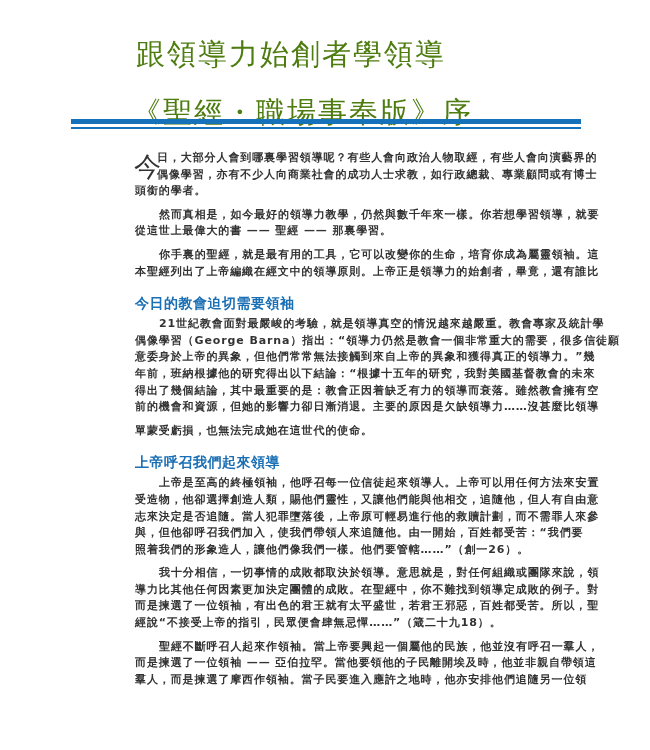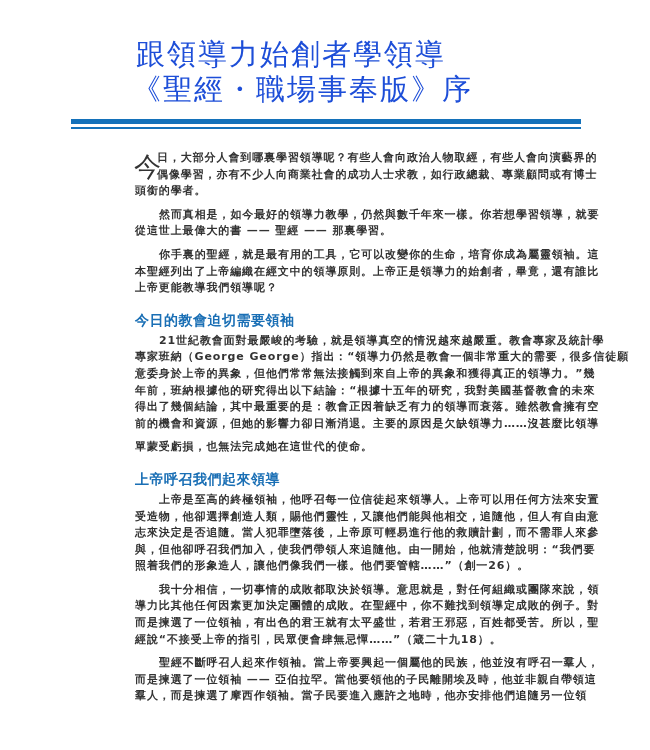--- a/index.html
+++ b/index.html
@@ -10,31 +10,31 @@
     body {
       width: 650px;
       height: 750px;
       position: relative;
       overflow: hidden;
       font-family: "DejaVu Sans", "Liberation Sans", sans-serif;
     }
     .title {
       position: absolute;
       left: 136px;
-      color: #1d4ed8;
+      color: #4d7c0f;
       font-family: "DejaVu Serif", "Liberation Serif", serif;
       font-size: 29px;
       line-height: 34px;
       letter-spacing: 2px;
       font-weight: normal;
       margin: 0;
       white-space: nowrap;
     }
     .title.l1 { top: 37px; }
-    .title.l2 { top: 72px; left: 132px; }
+    .title.l2 { top: 95px; left: 132px; }
 
     .rule-thick {
       position: absolute;
       left: 71px; width: 510px; top: 119px; height: 5px;
       background: #1471ba;
     }
     .rule-thin {
       position: absolute;
       left: 71px; width: 510px; top: 127px; height: 2px;
       background: #1471ba;
@@ -101,46 +101,45 @@
   </div>
 
   <div class="para">
     <span class="line indent">然而真相是，如今最好的領導力教學，仍然與數千年來一樣。你若想學習領導，就要</span>
     <span class="line">從這世上最偉大的書 —— 聖經 —— 那裏學習。</span>
   </div>
 
   <div class="para">
     <span class="line indent">你手裏的聖經，就是最有用的工具，它可以改變你的生命，培育你成為屬靈領袖。這</span>
     <span class="line">本聖經列出了上帝編織在經文中的領導原則。上帝正是領導力的始創者，畢竟，還有誰比</span>
-    <span class="line">上帝更能教導我們領導呢？</span>
   </div>
 
 
   <div class="heading">今日的教會迫切需要領袖</div>
 
   <div class="para">
     <span class="line indent">21世紀教會面對最嚴峻的考驗，就是領導真空的情況越來越嚴重。教會專家及統計學</span>
-    <span class="line">專家班納（George George）指出：“領導力仍然是教會一個非常重大的需要，很多信徒願</span>
+    <span class="line">偶像學習（George Barna）指出：“領導力仍然是教會一個非常重大的需要，很多信徒願</span>
     <span class="line">意委身於上帝的異象，但他們常常無法接觸到來自上帝的異象和獲得真正的領導力。”幾</span>
     <span class="line">年前，班納根據他的研究得出以下結論：“根據十五年的研究，我對美國基督教會的未來</span>
     <span class="line">得出了幾個結論，其中最重要的是：教會正因着缺乏有力的領導而衰落。雖然教會擁有空</span>
     <span class="line">前的機會和資源，但她的影響力卻日漸消退。主要的原因是欠缺領導力……沒甚麼比領導</span>
   </div>
 
   <div class="para">
     <span class="line">單蒙受虧損，也無法完成她在這世代的使命。</span>
   </div>
 
   <div class="heading">上帝呼召我們起來領導</div>
 
   <div class="para">
     <span class="line indent">上帝是至高的終極領袖，他呼召每一位信徒起來領導人。上帝可以用任何方法來安置</span>
     <span class="line">受造物，他卻選擇創造人類，賜他們靈性，又讓他們能與他相交，追隨他，但人有自由意</span>
     <span class="line">志來決定是否追隨。當人犯罪墮落後，上帝原可輕易進行他的救贖計劃，而不需罪人來參</span>
-    <span class="line">與，但他卻呼召我們加入，使我們帶領人來追隨他。由一開始，他就清楚說明：“我們要</span>
+    <span class="line">與，但他卻呼召我們加入，使我們帶領人來追隨他。由一開始，百姓都受苦：“我們要</span>
     <span class="line">照着我們的形象造人，讓他們像我們一樣。他們要管轄……”（創一26）。</span>
   </div>
 
   <div class="para">
     <span class="line indent">我十分相信，一切事情的成敗都取決於領導。意思就是，對任何組織或團隊來說，領</span>
     <span class="line">導力比其他任何因素更加決定團體的成敗。在聖經中，你不難找到領導定成敗的例子。對</span>
     <span class="line">而是揀選了一位領袖，有出色的君王就有太平盛世，若君王邪惡，百姓都受苦。所以，聖</span>
     <span class="line">經說“不接受上帝的指引，民眾便會肆無忌憚……”（箴二十九18）。</span>
   </div>
 

